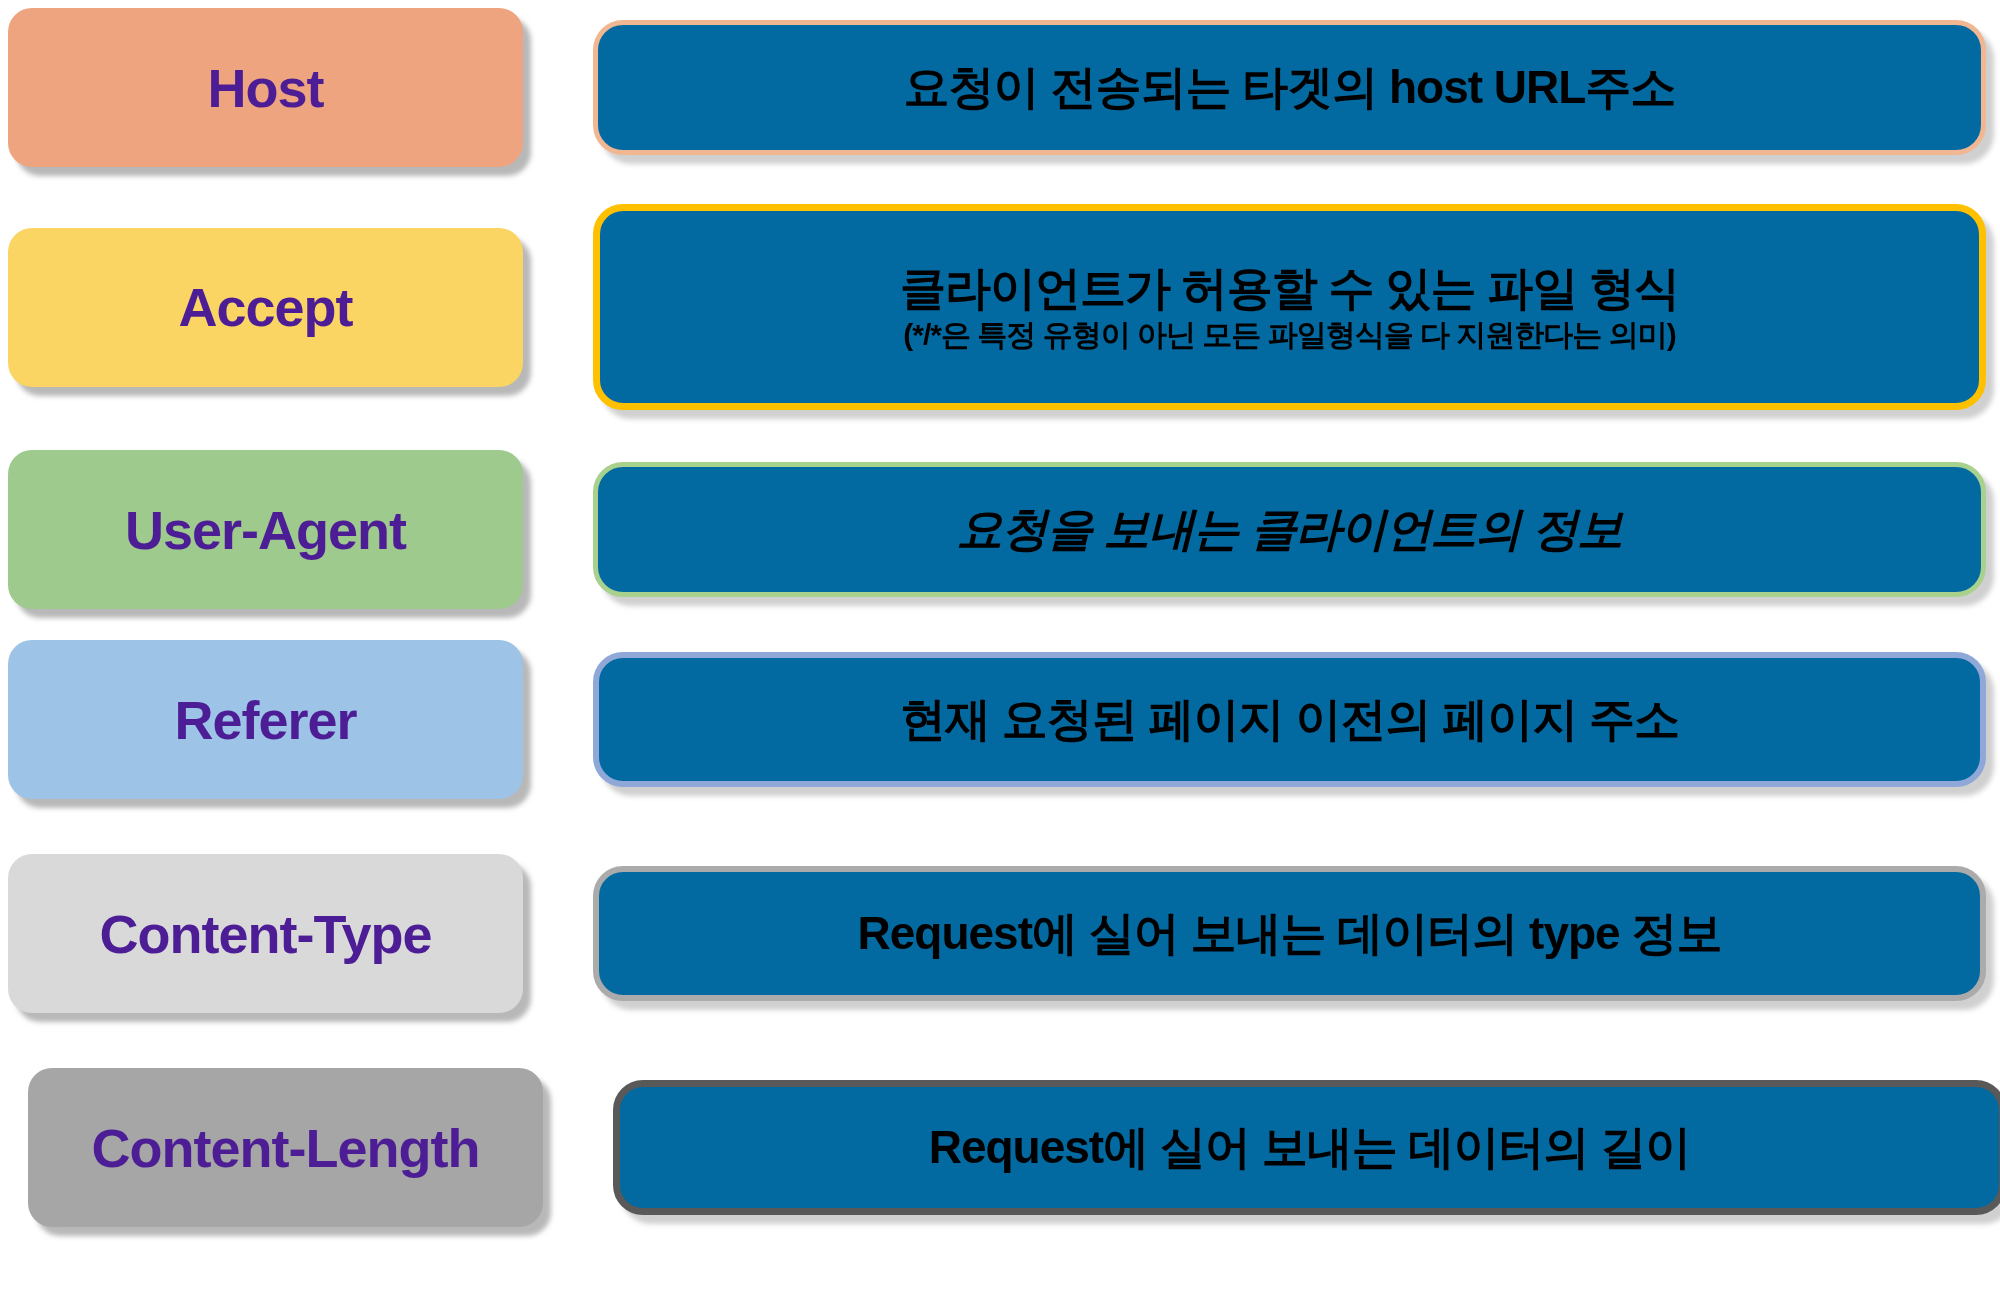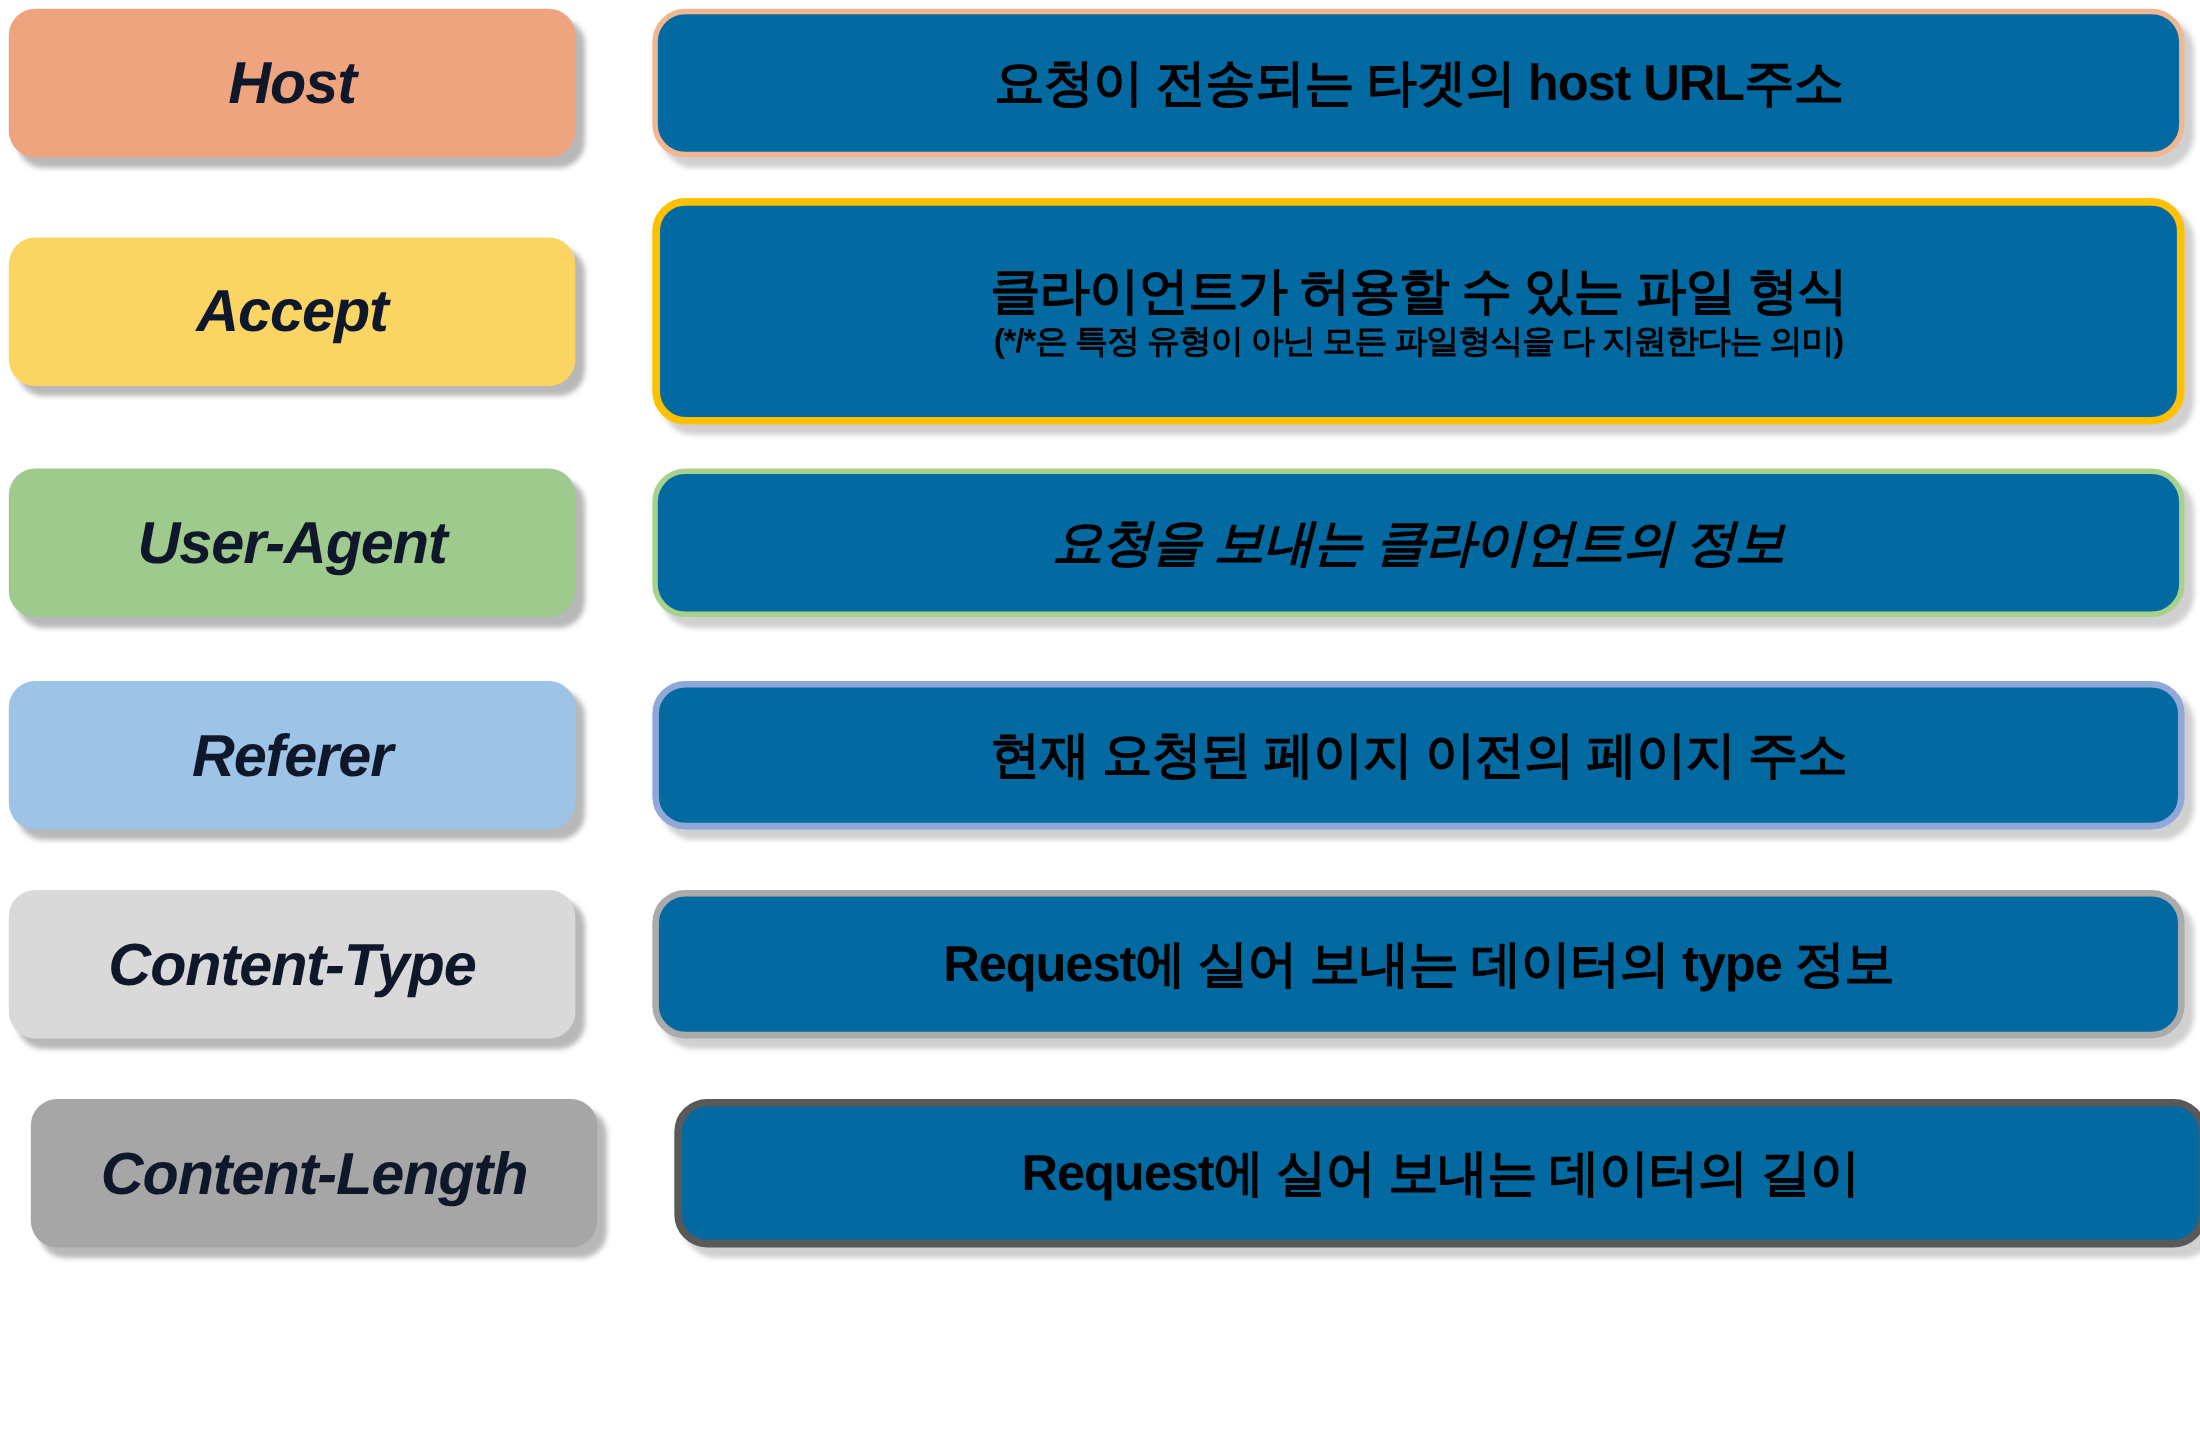--- a/index.html
+++ b/index.html
@@ -17,38 +17,37 @@
     height: 1299px;
     padding: 8px 14px 10px 8px;
   }
   .row {
     display: flex;
     align-items: center;
     width: 100%;
   }
   .r2 { margin-top: 37px; }
   .r3 { margin-top: 40px; }
-  .r4 { margin-top: 58px; }
+  .r4 { margin-top: 31px; }
   .r5 { margin-top: 52px; }
   .r6 { margin-top: 55px; }
   .r7 { margin-top: 55px; padding-left: 20px; }
 
   .label {
     flex: 0 0 515px;
-    height: 135px;
+    height: 159px;
     border-radius: 24px;
     display: flex;
     align-items: center;
     justify-content: center;
     font-size: 54px;
     font-weight: bold;
-    color: #0f172a;
+    color: #4c1d95;
     letter-spacing: -1px;
     box-shadow: 8px 9px 5px rgba(125,125,125,0.55);
-    font-style: italic;
   }
   .desc {
     flex: 1 1 auto;
     margin-left: 70px;
     height: 135px;
     background: #0369a1;
     border-style: solid;
     border-radius: 30px;
     display: flex;
     flex-direction: column;

